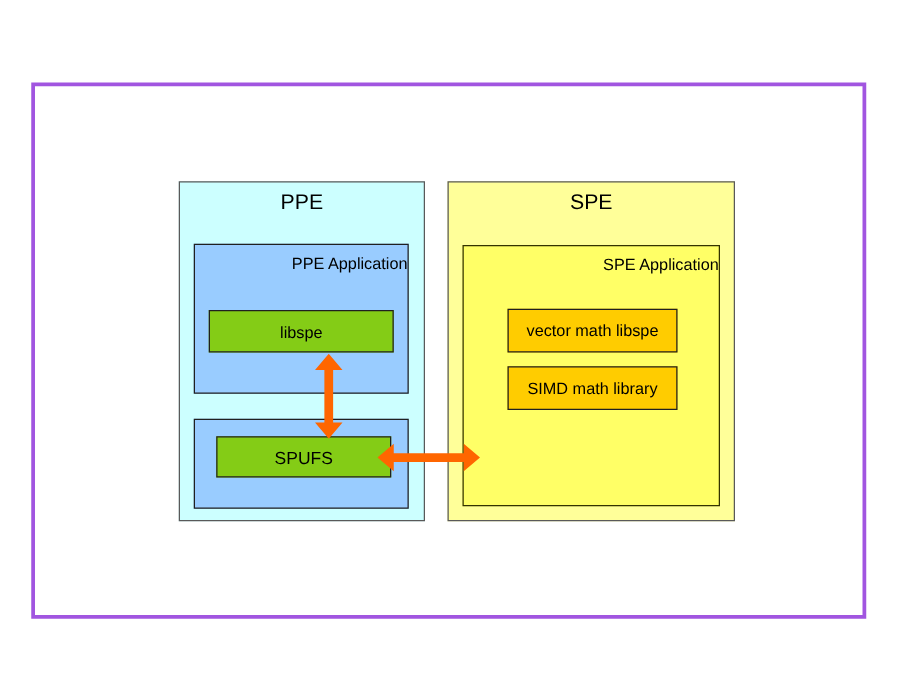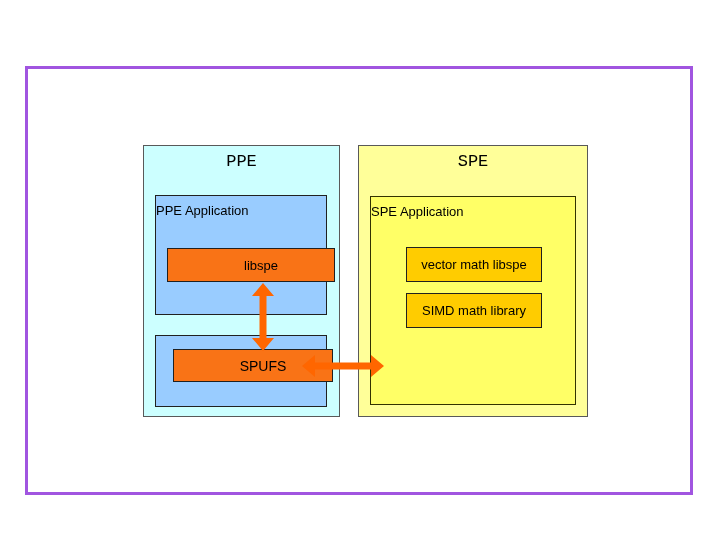--- a/index.html
+++ b/index.html
@@ -33,46 +33,44 @@
     width: 228px; height: 270px;
     background: #ffff99;
     border: 1px solid #595959;
   }
   .box-title {
     position: absolute;
     left: 0; right: 0; top: 6px;
     text-align: center;
     font-size: 17px;
     line-height: 20px;
-    font-family: Liberation Mono, monospace;
   }
   
   .ppe-app {
     position: absolute;
     left: 155px; top: 195px;
     width: 170px; height: 118px;
     background: #99ccff;
     border: 1px solid #202020;
   }
   .inner-title {
     position: absolute;
     left: 0; right: 0; top: 7px;
-    text-align: left;
+    text-align: right;
     font-size: 13px;
     line-height: 16px;
   }
   .module {
     position: absolute;
-    background: #f97316;
+    background: #84cc16;
     border: 1px solid #202020;
     display: flex;
     align-items: center;
     justify-content: center;
     font-size: 13px;
-    padding-left: 20px;
   }
   .libspe { left: 167px; top: 248px; width: 146px; height: 32px; }
   .kernel {
     position: absolute;
     left: 155px; top: 335px;
     width: 170px; height: 70px;
     background: #99ccff;
     border: 1px solid #202020;
   }
   .spufs { left: 173px; top: 349px; width: 138px; height: 31px; font-size: 14px; }

